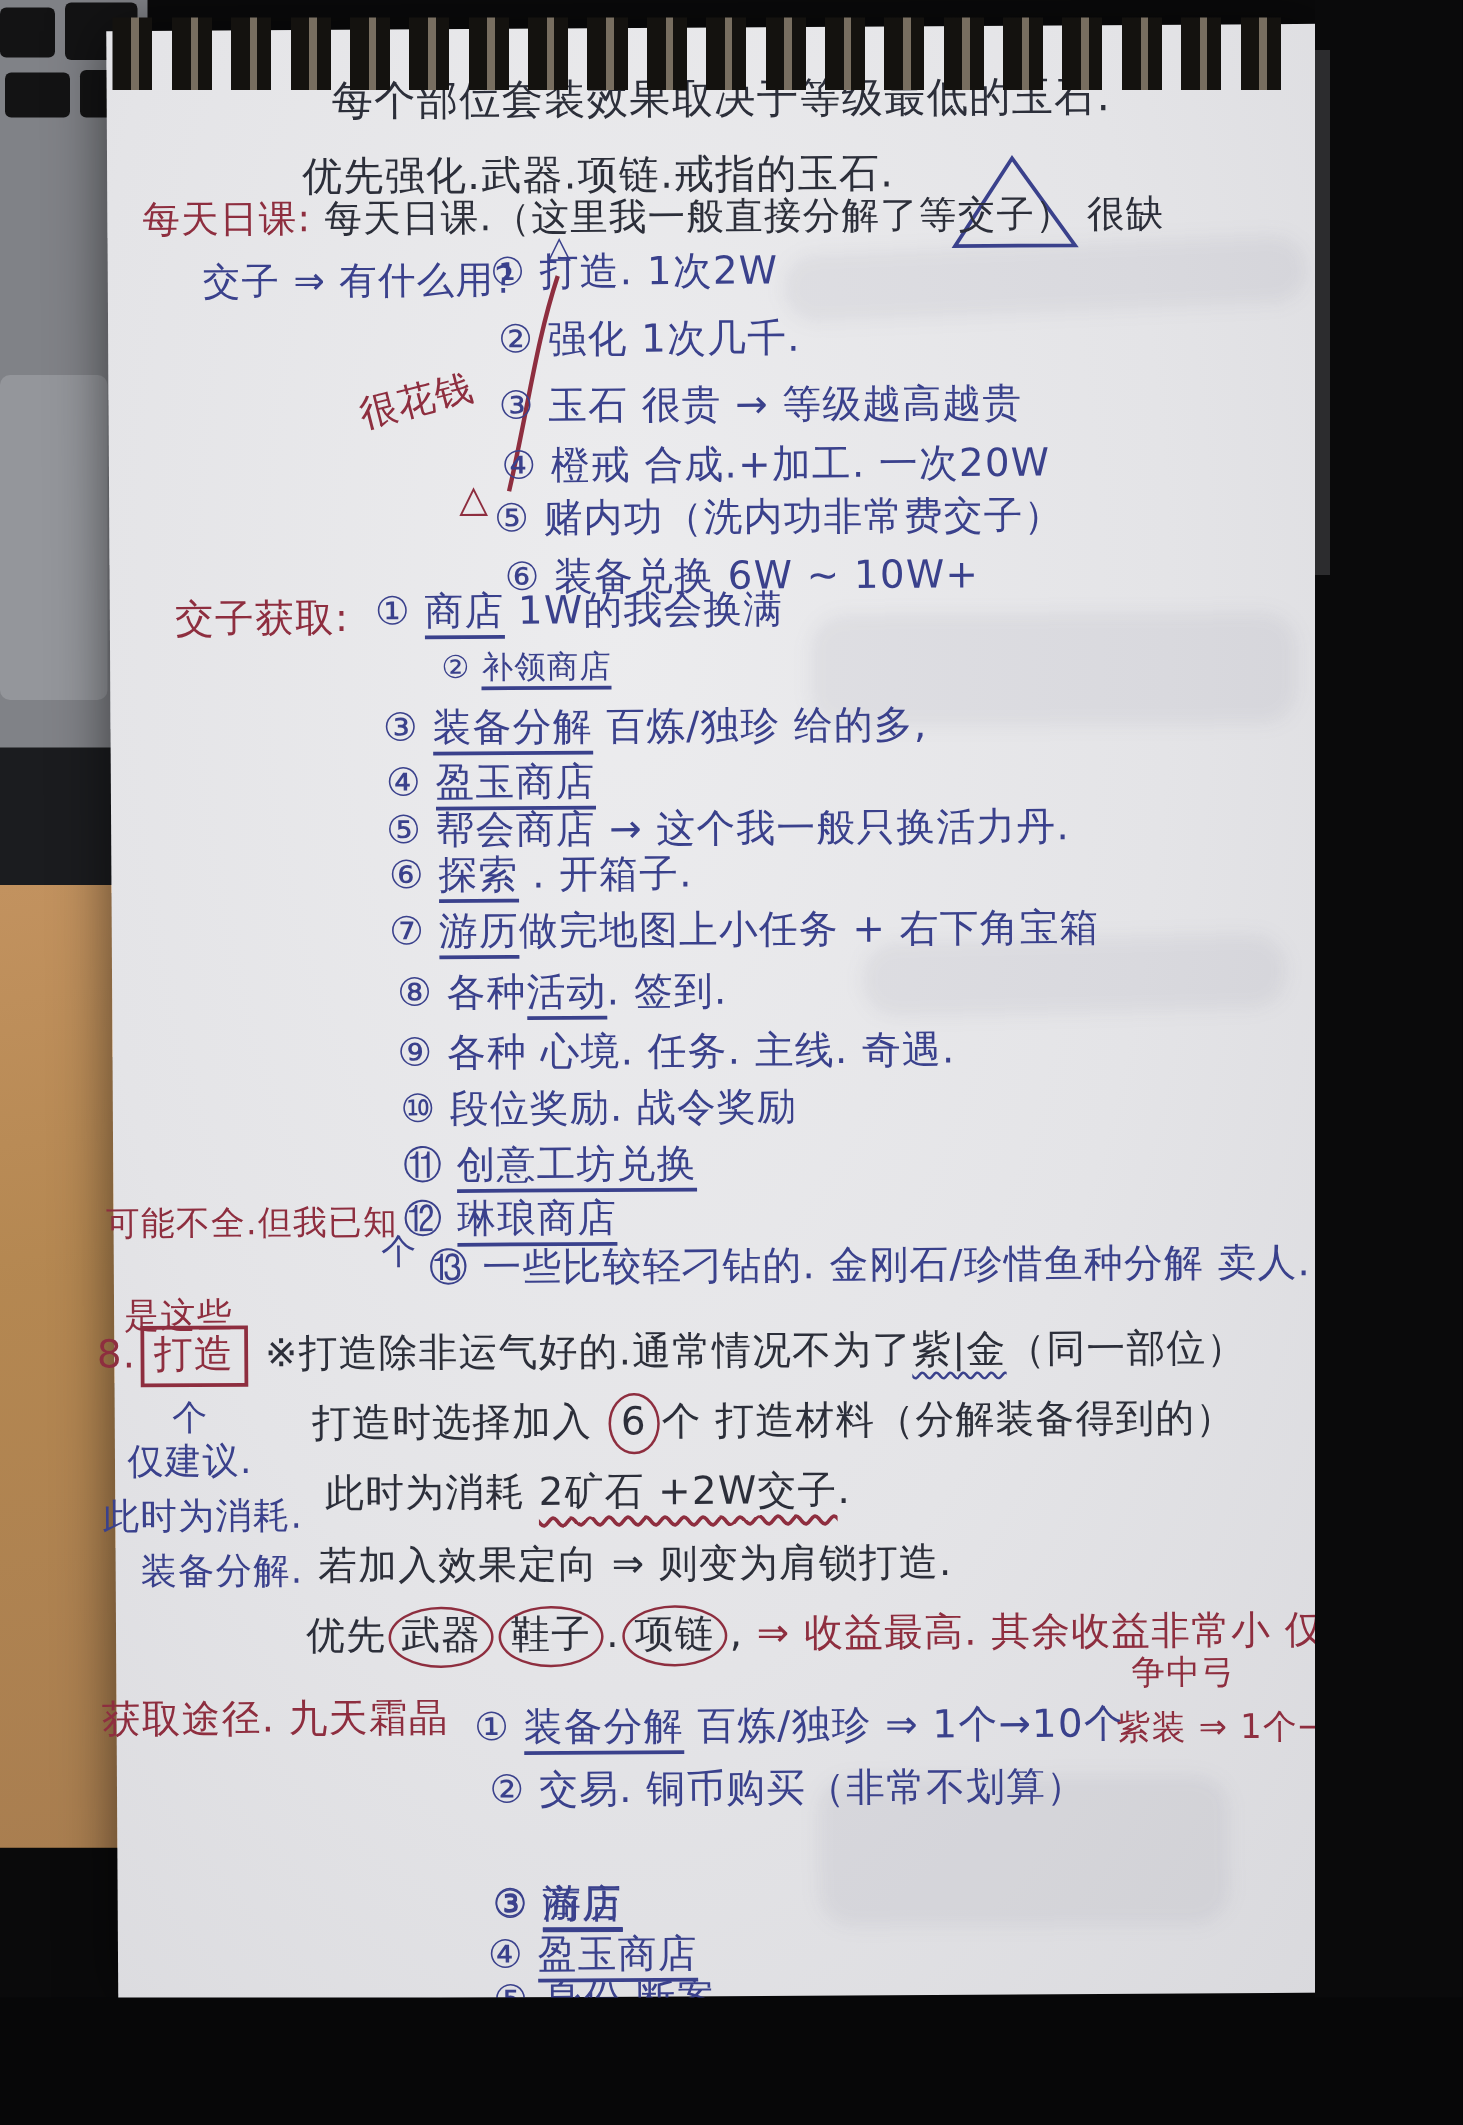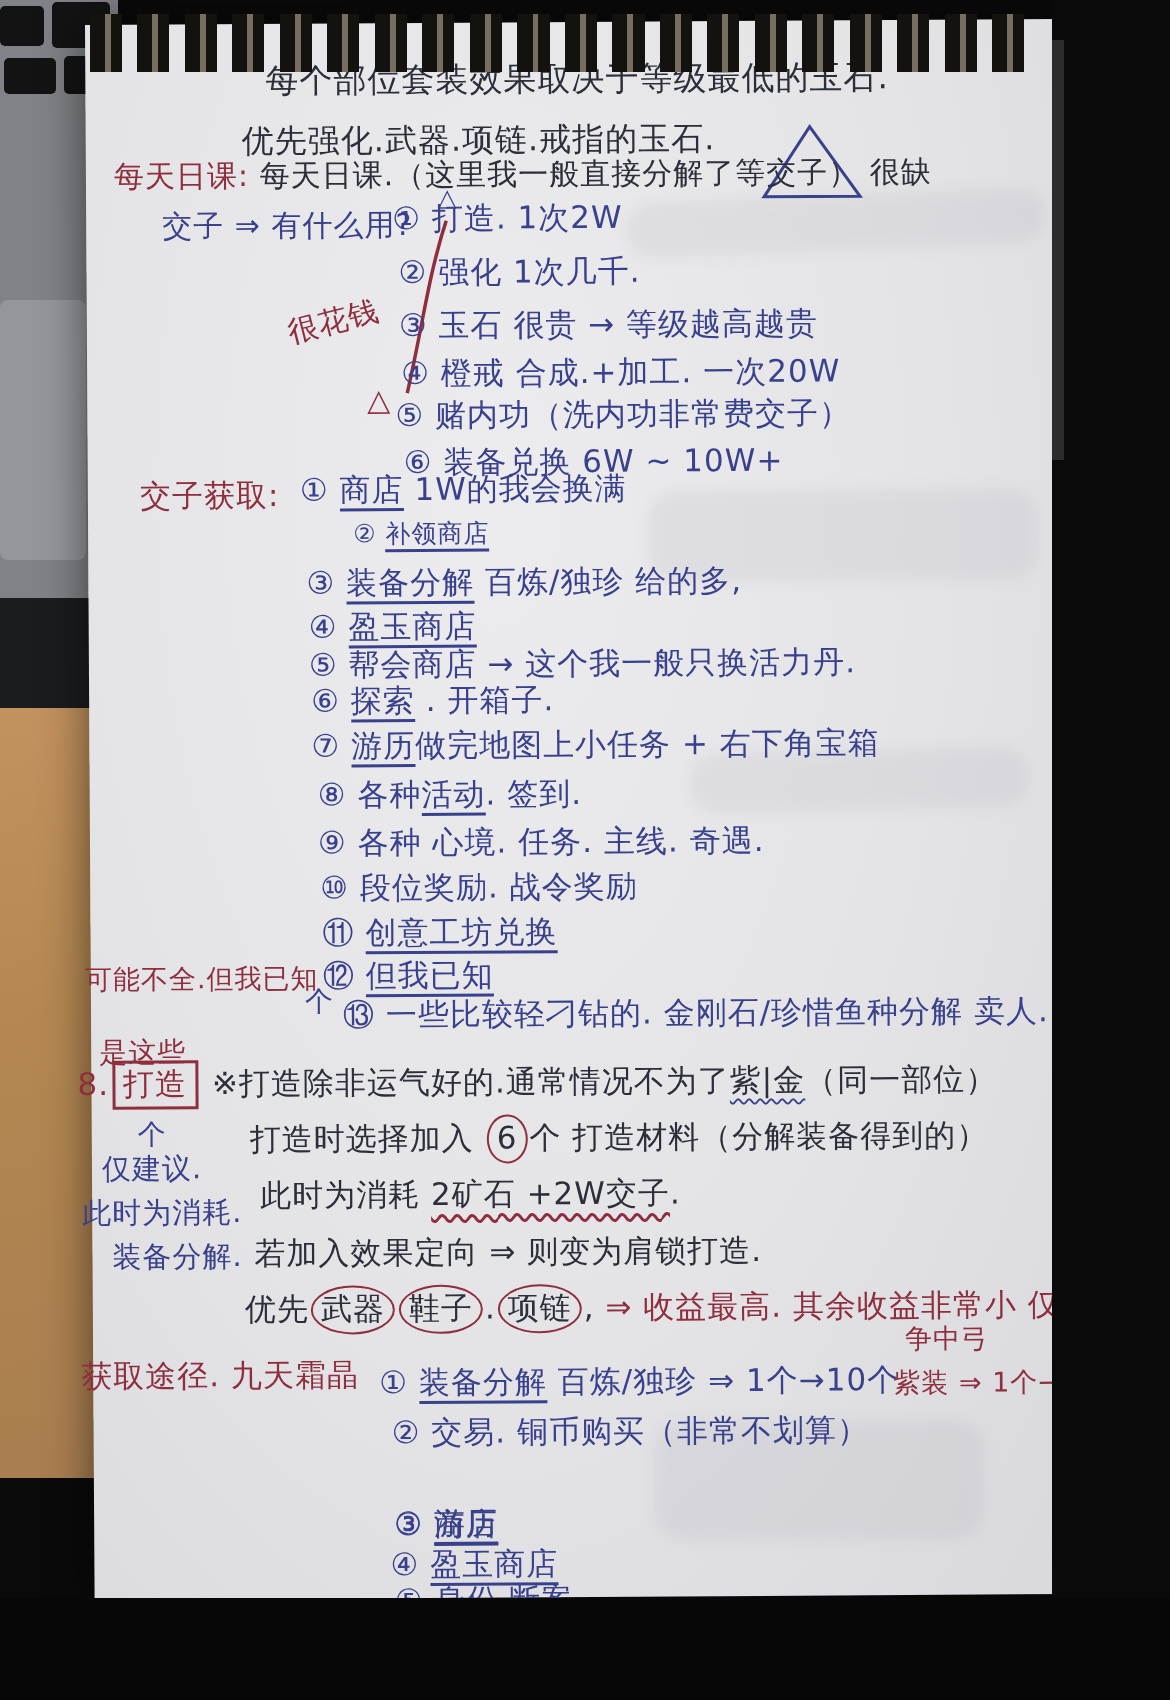--- a/index.html
+++ b/index.html
@@ -88,21 +88,21 @@
       <div class="line" style="left: 218px; top: 495px; font-size: 25px; margin-left: 47px;"><span class="sg c-blue">② </span><span class="sg c-blue u">补领商店</span></div>
       <div class="line" style="left: 218px; top: 540px; font-size: 31px;"><span class="sg c-blue">③ </span><span class="sg c-blue u">装备分解</span><span class="sg c-blue"> 百炼/独珍 给的多,</span></div>
       <div class="line" style="left: 220px; top: 584px; font-size: 31px;"><span class="sg c-blue">④ </span><span class="sg c-blue u">盈玉商店</span></div>
       <div class="line" style="left: 220px; top: 622px; font-size: 31px;"><span class="sg c-blue">⑤ 帮会商店 → 这个我一般只换活力丹.</span></div>
       <div class="line" style="left: 222px; top: 658px; font-size: 31px;"><span class="sg c-blue">⑥ </span><span class="sg c-blue u">探索</span><span class="sg c-blue"> . 开箱子.</span></div>
       <div class="line" style="left: 222px; top: 703px; font-size: 31px;"><span class="sg c-blue">⑦ </span><span class="sg c-blue u">游历</span><span class="sg c-blue">做完地图上小任务 + 右下角宝箱</span></div>
       <div class="line" style="left: 228px; top: 752px; font-size: 31px;"><span class="sg c-blue">⑧ 各种</span><span class="sg c-blue u">活动</span><span class="sg c-blue">. 签到.</span></div>
       <div class="line" style="left: 228px; top: 800px; font-size: 31px;"><span class="sg c-blue">⑨ 各种 心境. 任务. 主线. 奇遇.</span></div>
       <div class="line" style="left: 230px; top: 845px; font-size: 31px;"><span class="sg c-blue">⑩ 段位奖励. 战令奖励</span></div>
       <div class="line" style="left: 232px; top: 890px; font-size: 31px;"><span class="sg c-blue">⑪ </span><span class="sg c-blue u">创意工坊兑换</span></div>
-      <div class="line" style="left: 232px; top: 933px; font-size: 31px;"><span class="sg c-blue">⑫ </span><span class="sg c-blue u">但我已知</span></div>
+      <div class="line" style="left: 232px; top: 933px; font-size: 31px;"><span class="sg c-blue">⑫ </span><span class="sg c-blue u">琳琅商店</span></div>
       <div class="line" style="left: -6px; top: 938px; font-size: 27px;"><span class="sg c-red">可能不全.但我已知</span></div>
       <div class="line" style="left: 8px; top: 982px; font-size: 28px; margin-top: 28px;"><span class="sg c-red">是这些</span></div>
       <div class="line" style="left: 214px; top: 960px; font-size: 28px;"><span class="sg c-blue">个</span></div>
       <div class="line" style="left: 252px; top: 972px; font-size: 31px;"><span class="sg c-blue">⑬ 一些比较轻刁钻的. 金刚石/珍惜鱼种分解  卖人....</span></div>
       <div class="line" style="left: -14px; top: 1040px; font-size: 31px;"><span class="sg c-red">8.</span><span class="sg c-red boxr">打造</span><span class="sg c-ink"> </span><span class="sg c-ink">※打造除非运气好的.通常情况不为了</span><span class="sg c-ink w-b">紫|金</span><span class="sg c-ink">（同一部位）</span></div>
       <div class="line" style="left: 46px; top: 1092px; font-size: 28px;"><span class="sg c-blue">个</span></div>
       <div class="line" style="left: 10px; top: 1126px; font-size: 29px;"><span class="sg c-blue">仅建议.</span></div>
       <div class="line" style="left: -10px; top: 1170px; font-size: 29px;"><span class="sg c-blue">此时为消耗.</span></div>
       <div class="line" style="left: 20px; top: 1214px; font-size: 29px;"><span class="sg c-blue">装备分解.</span></div>
       <div class="line" style="left: 158px; top: 1096px; font-size: 31px;"><span class="sg c-ink">打造时选择加入 </span><span class="sg c-ink circ">6</span><span class="sg c-ink">个 打造材料（分解装备得到的）</span></div>

